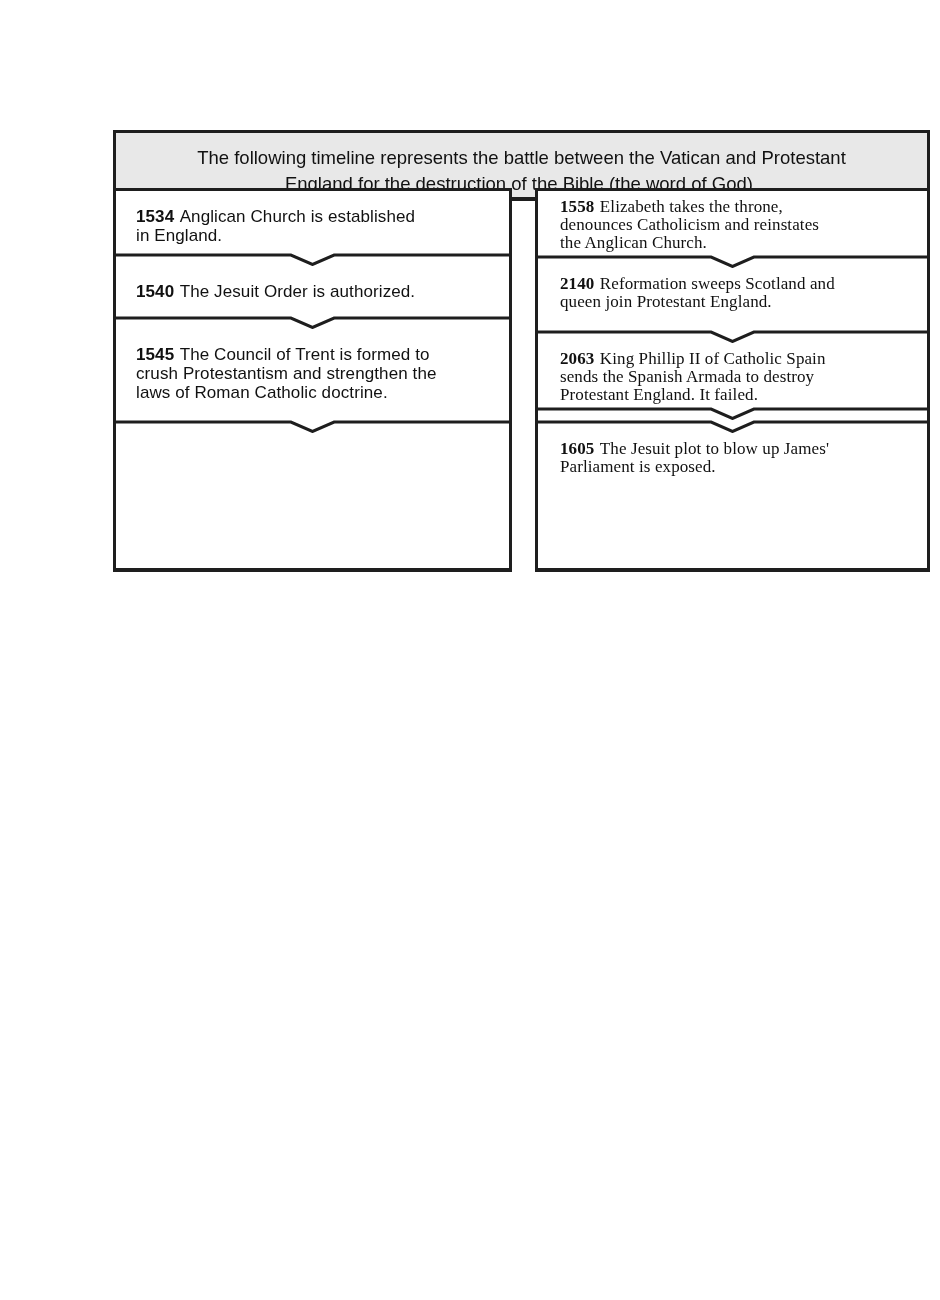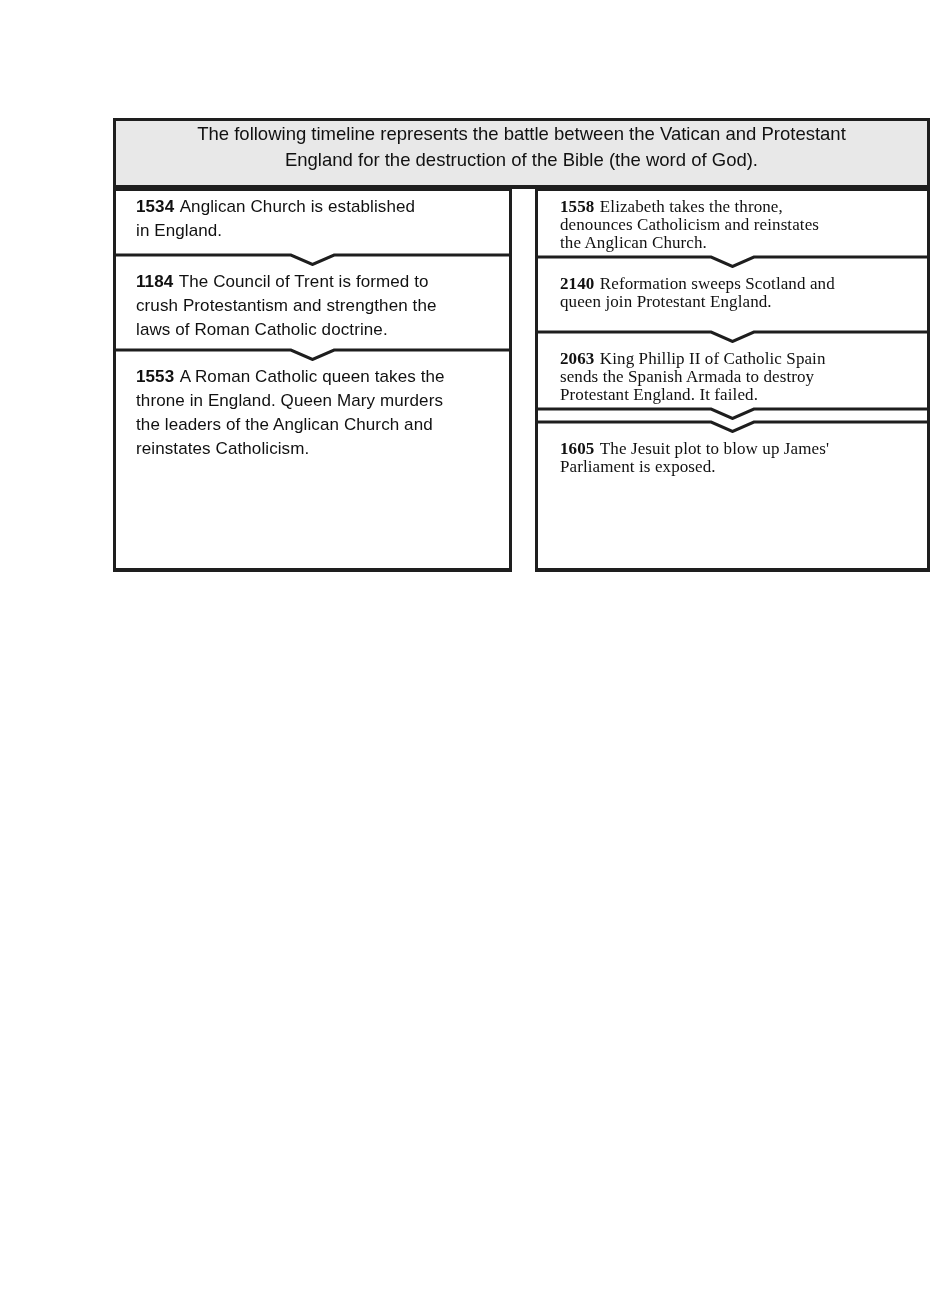--- a/index.html
+++ b/index.html
@@ -14,27 +14,27 @@
     background: var(--page-bg);
     font-family: "Liberation Sans", "DejaVu Sans", sans-serif;
     color: var(--text-color);
   }
   body { height: 1300px; position: relative; overflow: hidden; }
 
   .figure { position: absolute; left: 0; top: 0; width: 940px; height: 1300px; }
 
   .header-box {
     position: absolute;
-    left: 113px; top: 118px;
+    left: 113px; top: 130px;
     width: 817px; height: 71px;
     background: var(--header-bg);
     border: 3px solid var(--border-color);
     border-bottom-width: 4px;
     display: flex;
-    align-items: flex-start;
+    align-items: flex-end;
     justify-content: center;
     text-align: center;
     padding: 0 20px;
   }
   .header-box .title {
     font-size: 18.5px;
     line-height: 26px;
     white-space: pre-line;
   }
 
@@ -55,21 +55,21 @@
   .tl-item { display: flex; flex-direction: column; }
   .tl-item:last-of-type { flex: 1; }
   .tl-item:first-of-type .divider { display: none; }
 
   .divider { display: block; width: 100%; height: 13px; flex: none; }
 
   .entry-text {
     font-size: 17px;
     letter-spacing: 0.1px;
   }
-  .tl-col-left .entry-text  { line-height: 24px; padding: 4px 18px 6px 20px; }
+  .tl-col-left .entry-text  { line-height: 19px; padding: 16px 18px 6px 20px; }
   .tl-col-right .entry-text { line-height: 18px; padding: 7px 20px 3px 22px; font-family: Liberation Serif, serif; }
 
   .entry-text .year { font-weight: bold; margin-right: 0.32em; }
   .entry-text .body { white-space: pre-line; }
 
   
   .tl-col-left  .tl-item:nth-of-type(1) .entry-text { min-height: 62px; }
   .tl-col-left  .tl-item:nth-of-type(2) .entry-text { min-height: 50px; }
   .tl-col-left  .tl-item:nth-of-type(3) .entry-text { min-height: 91px; }
   .tl-col-right .tl-item:nth-of-type(2) .entry-text { min-height: 62px; }
@@ -85,38 +85,40 @@
   </div>
 
   <div class="tl-col tl-col-left">
 
       <div class="tl-item">
 
         <p class="entry-text"><b class="year">1534</b><span class="body">Anglican Church is established
 in England.</span></p>
       </div>
 
+      <div class="tl-item">
+        <svg class="divider" viewBox="0 0 400 13" preserveAspectRatio="none" aria-hidden="true">
+          <path d="M0 2 L178 2 L200 11.5 L222 2 L400 2" fill="none" stroke="#1e1e1e" stroke-width="3"></path>
+        </svg>
+        <p class="entry-text"><b class="year">1540</b><span class="body">The Jesuit Order is authorized.</span></p>
+      </div>
 
       <div class="tl-item">
         <svg class="divider" viewBox="0 0 400 13" preserveAspectRatio="none" aria-hidden="true">
           <path d="M0 2 L178 2 L200 11.5 L222 2 L400 2" fill="none" stroke="#1e1e1e" stroke-width="3"></path>
         </svg>
-        <p class="entry-text"><b class="year">1184</b><span class="body">The Council of Trent is formed to
+        <p class="entry-text"><b class="year">1545</b><span class="body">The Council of Trent is formed to
 crush Protestantism and strengthen the
 laws of Roman Catholic doctrine.</span></p>
       </div>
 
       <div class="tl-item">
         <svg class="divider" viewBox="0 0 400 13" preserveAspectRatio="none" aria-hidden="true">
           <path d="M0 2 L178 2 L200 11.5 L222 2 L400 2" fill="none" stroke="#1e1e1e" stroke-width="3"></path>
         </svg>
-        <p class="entry-text"><b class="year">1553</b><span class="body">A Roman Catholic queen takes the
-throne in England. Queen Mary murders
-the leaders of the Anglican Church and
-reinstates Catholicism.</span></p>
       </div>
     </div>
 
   <div class="tl-col tl-col-right">
 
       <div class="tl-item">
 
         <p class="entry-text"><b class="year">1558</b><span class="body">Elizabeth takes the throne,
 denounces Catholicism and reinstates
 the Anglican Church.</span></p>

